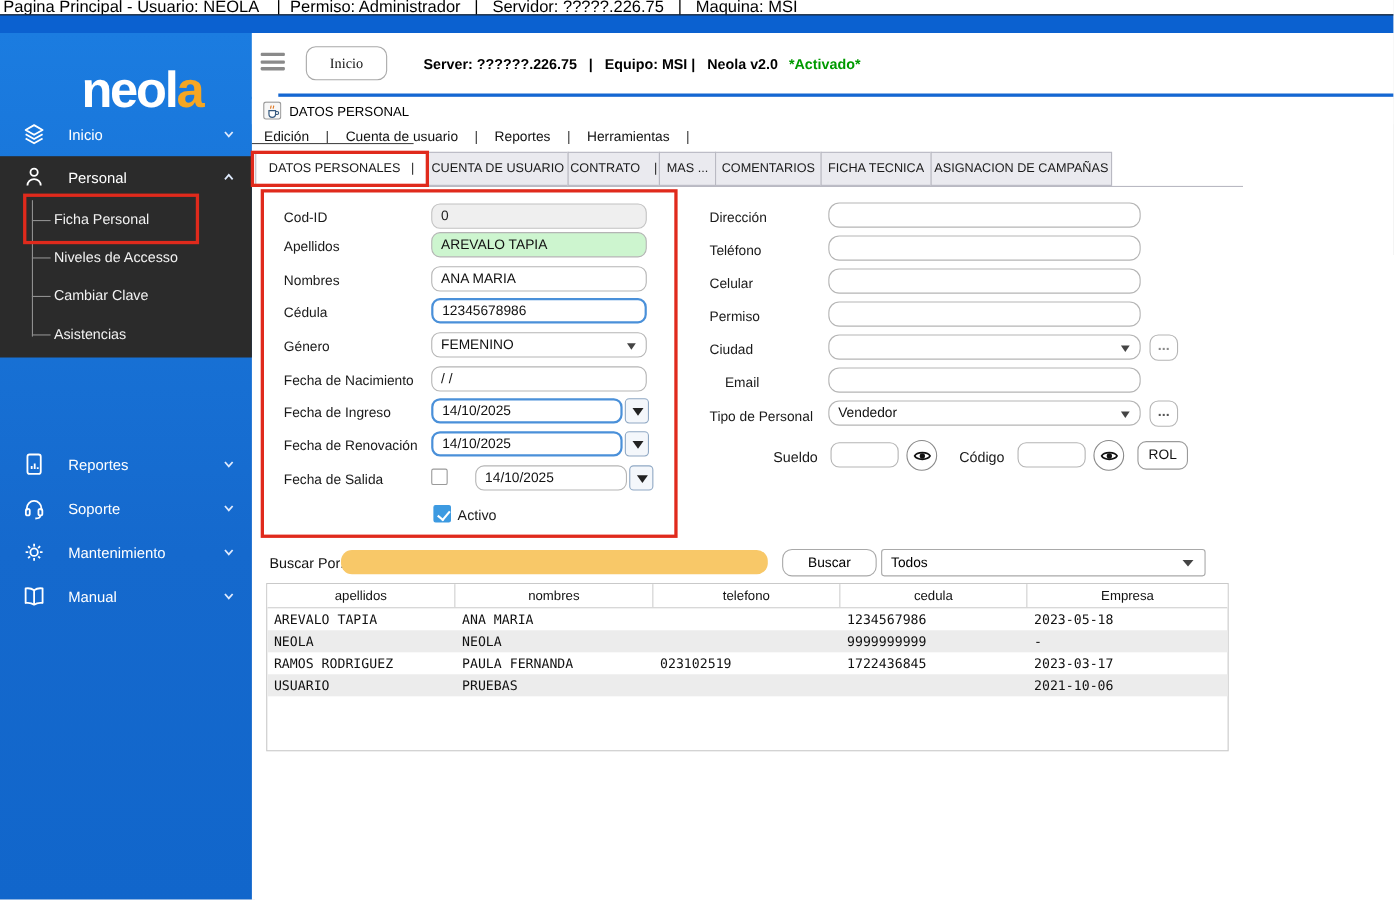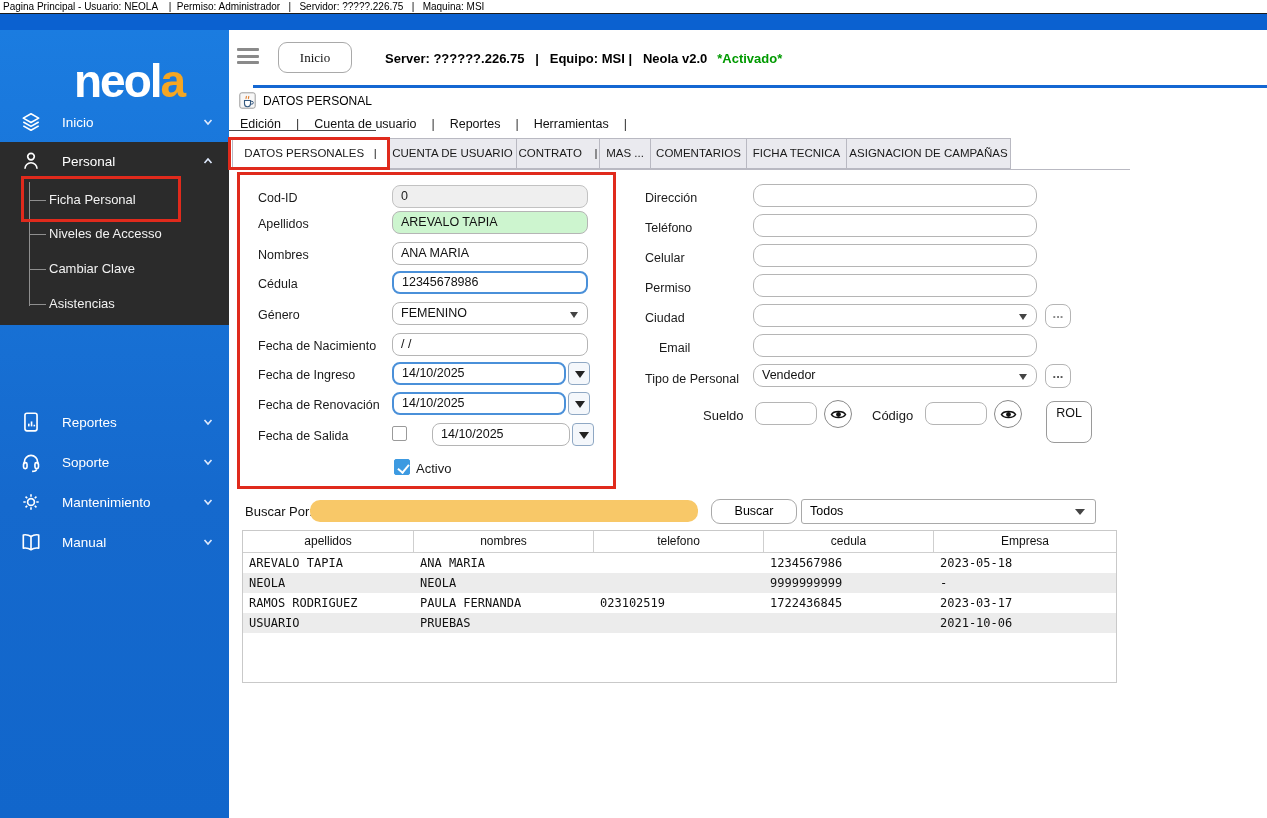--- a/index.html
+++ b/index.html
@@ -2,21 +2,21 @@
 <html><head>
 <meta charset="utf-8">
 <style>
   * { margin:0; padding:0; box-sizing:border-box; }
   html,body { background:#e8e8e8; }
   body { font-family:"Liberation Sans", sans-serif; }
   .screen { position:relative; width:1267px; height:818px; background:#fff; overflow:hidden; }
   .abs { position:absolute; }
 
   
-  .titlebar { left:0; top:0; width:1267px; height:13px; background:#fff; font-size:10px; line-height:13px;
+  .titlebar { left:0; top:0; width:1267px; height:13px; background:#fff; font-size:15px; line-height:13px;
               color:#000; padding-left:3px; white-space:pre; }
   .companybar { left:0; top:13px; width:1267px; height:17px; background:#0b61d0; border-top:1px solid #1b1b1b;
                 color:#fff; font-size:11px; line-height:16px; white-space:pre; }
   .co-left { position:absolute; left:237px; }
   .co-right { position:absolute; left:637px; }
 
   
   .sidebar { left:0; top:30px; width:229px; height:788px;
              background:linear-gradient(180deg,#1b7ce0 0%, #1569cd 60%, #1166cb 100%); }
   .logo { position:absolute; left:74px; top:28px; font-size:46px; font-weight:bold; letter-spacing:-2px;
@@ -86,22 +86,22 @@
                 border-top:7px solid #222; }
   .chk { position:absolute; width:15px; height:15px; border:1px solid #9a9a9a; border-radius:2px; background:#fff; cursor:pointer; }
   .chk.checked { width:16px; height:16px; background:#3d9ae1; border-color:#3d9ae1; }
   .chk.checked:after { content:""; position:absolute; left:5px; top:1.5px; width:5px; height:9px;
                        border:solid #fff; border-width:0 2px 2px 0; transform:rotate(40deg); }
   .dots { position:absolute; width:26px; height:24px; border:1px solid #b5b5b5; border-radius:8px;
           background:#fff; color:#8a8a8a; font-size:13px; font-weight:bold; text-align:center;
           line-height:18px; cursor:pointer; }
   .eyebtn { position:absolute; width:28px; height:28px; border:1.6px solid #8a8a8a; border-radius:50%;
             background:#fff; cursor:pointer; display:flex; align-items:center; justify-content:center; }
-  .rolbtn { position:absolute; width:46px; height:42px; border:1.4px solid #9a9a9a; border-radius:8px;
-            background:#fff; font-size:12.5px; text-align:center; line-height:23px; color:#111; cursor:pointer;margin-left:12px; }
+  .rolbtn { position:absolute; width:46px; height:26px; border:1.4px solid #9a9a9a; border-radius:8px;
+            background:#fff; font-size:12.5px; text-align:center; line-height:23px; color:#111; cursor:pointer; }
 
   
   .search-label { position:absolute; font-size:13px; color:#111; }
   .search-ipt { position:absolute; left:310px; top:500px; width:388px; height:22px; background:#f8c868;
                 border:none; border-radius:10px; }
   .btn-buscar { position:absolute; left:711px; top:499px; width:86px; height:25px; border:1px solid #a9a9a9;
                 border-radius:9px; background:#fff; font-size:12.5px; text-align:center; line-height:23px; cursor:pointer; }
   .todos { position:absolute; left:801px; top:499px; width:295px; height:25px; border:1px solid #a9a9a9;
            border-radius:3px; background:#fff; font-size:12.5px; line-height:23px; padding-left:8px; cursor:pointer; }
   .todos .arrow { position:absolute; right:10px; top:9px; width:0; height:0;

